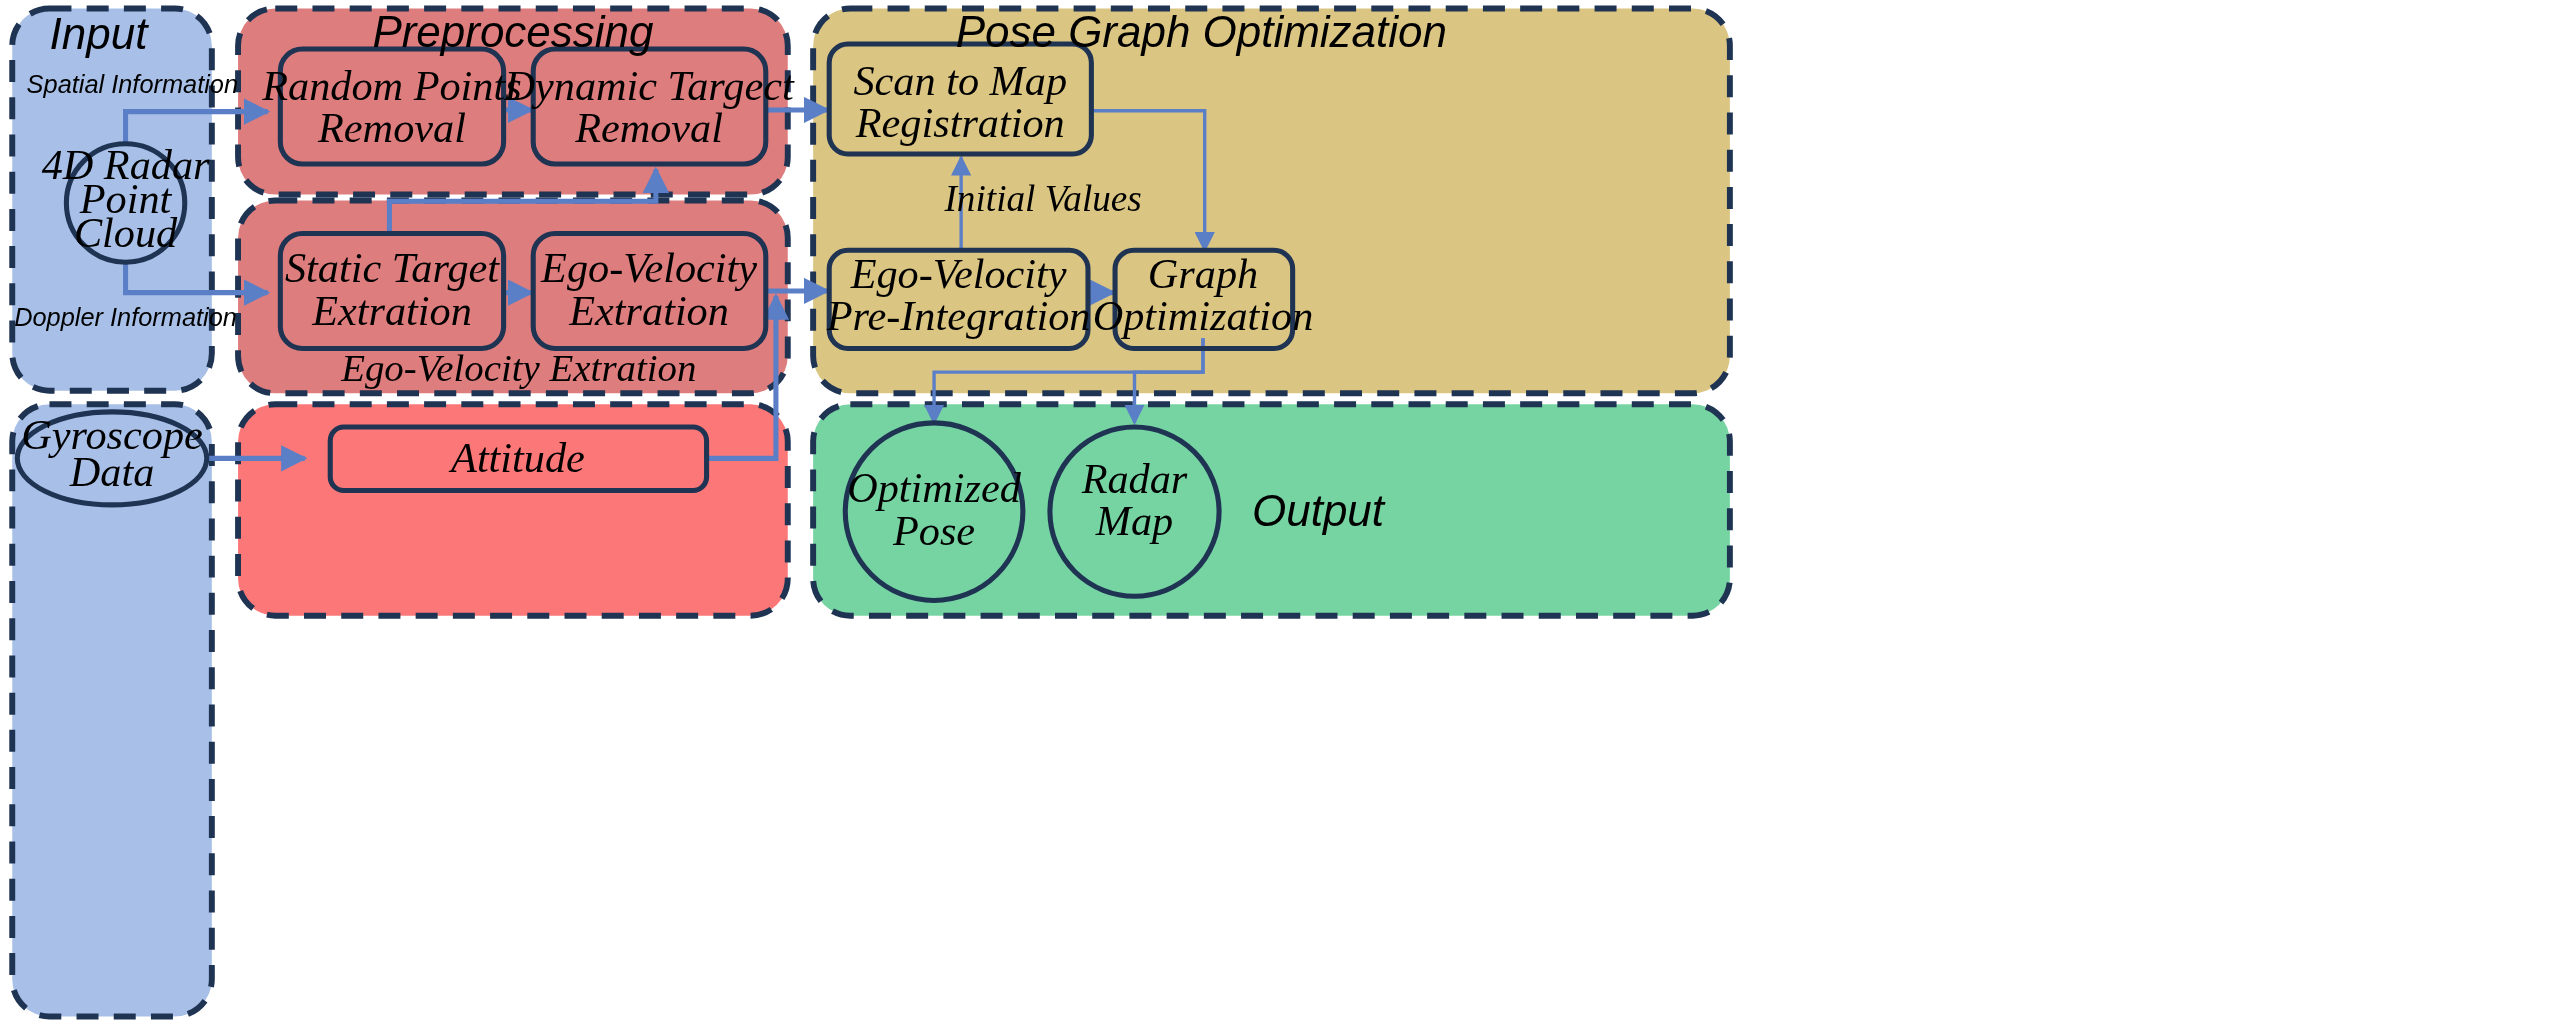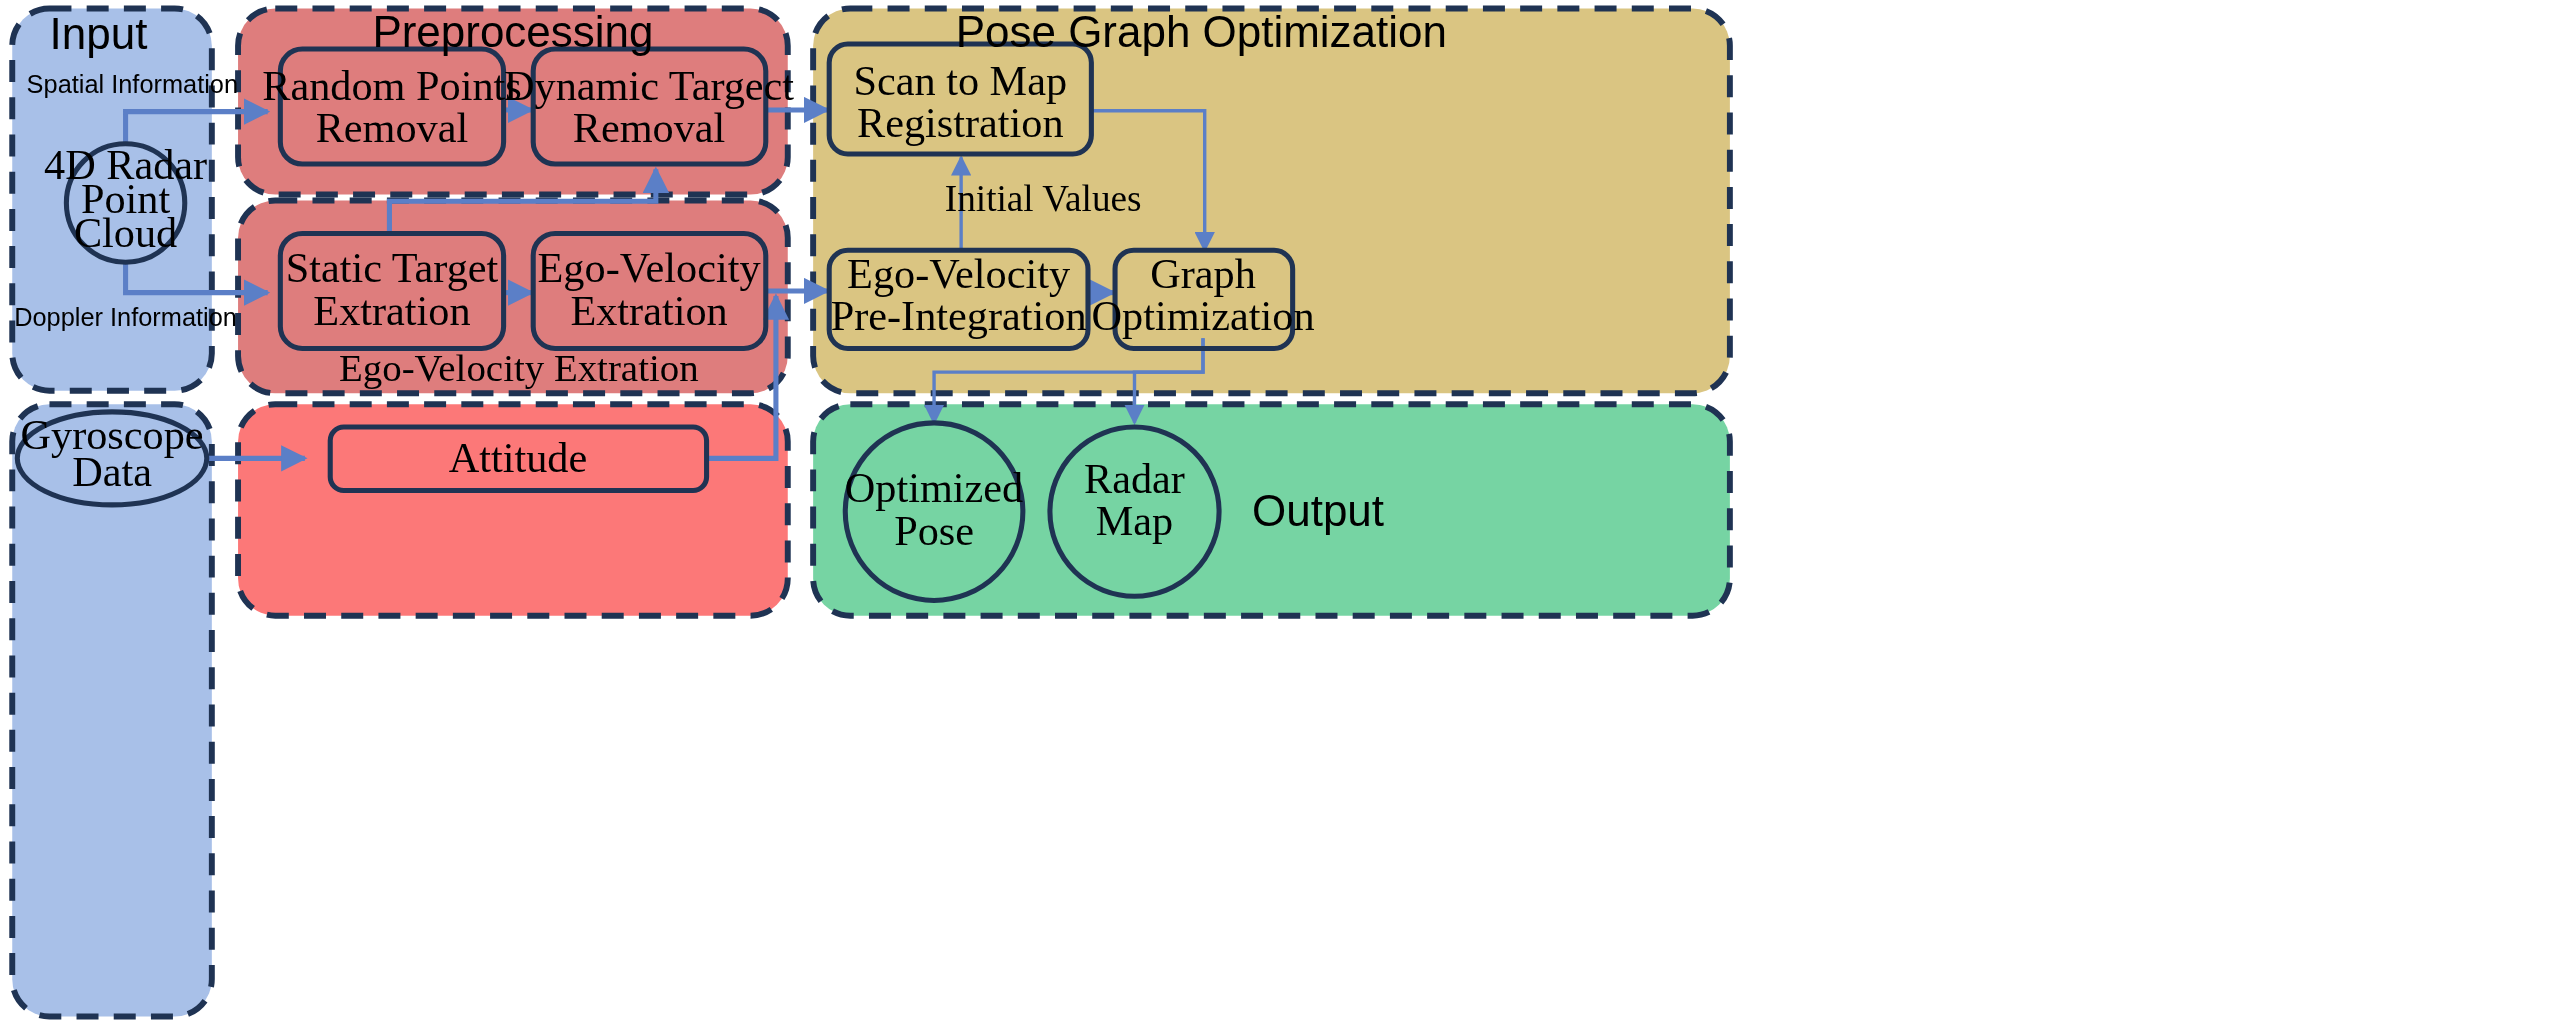--- a/index.html
+++ b/index.html
@@ -10,20 +10,21 @@
   body {
     width: 2576px;
     height: 1025px;
     font-family: "Liberation Sans", sans-serif;
     overflow: hidden;
   }
   #diagram-root {
     position: relative;
     width: 2576px;
     height: 732px;
+    font-style: italic;
   }
   svg#flow {
     display: block;
     width: 2576px;
     height: 1025px;
   }
   .panel-fill { stroke: #1f3353; stroke-width: 7; stroke-dasharray: 26 18; stroke-linecap: butt; }
   .node-box  { stroke: #1f3353; stroke-width: 6; fill: none; }
   .node-ellipse { stroke: #1f3353; stroke-width: 6; fill: none; }
   .edge { stroke: #5b7fc7; stroke-width: 6; fill: none; stroke-linejoin: miter; stroke-linecap: butt; }

